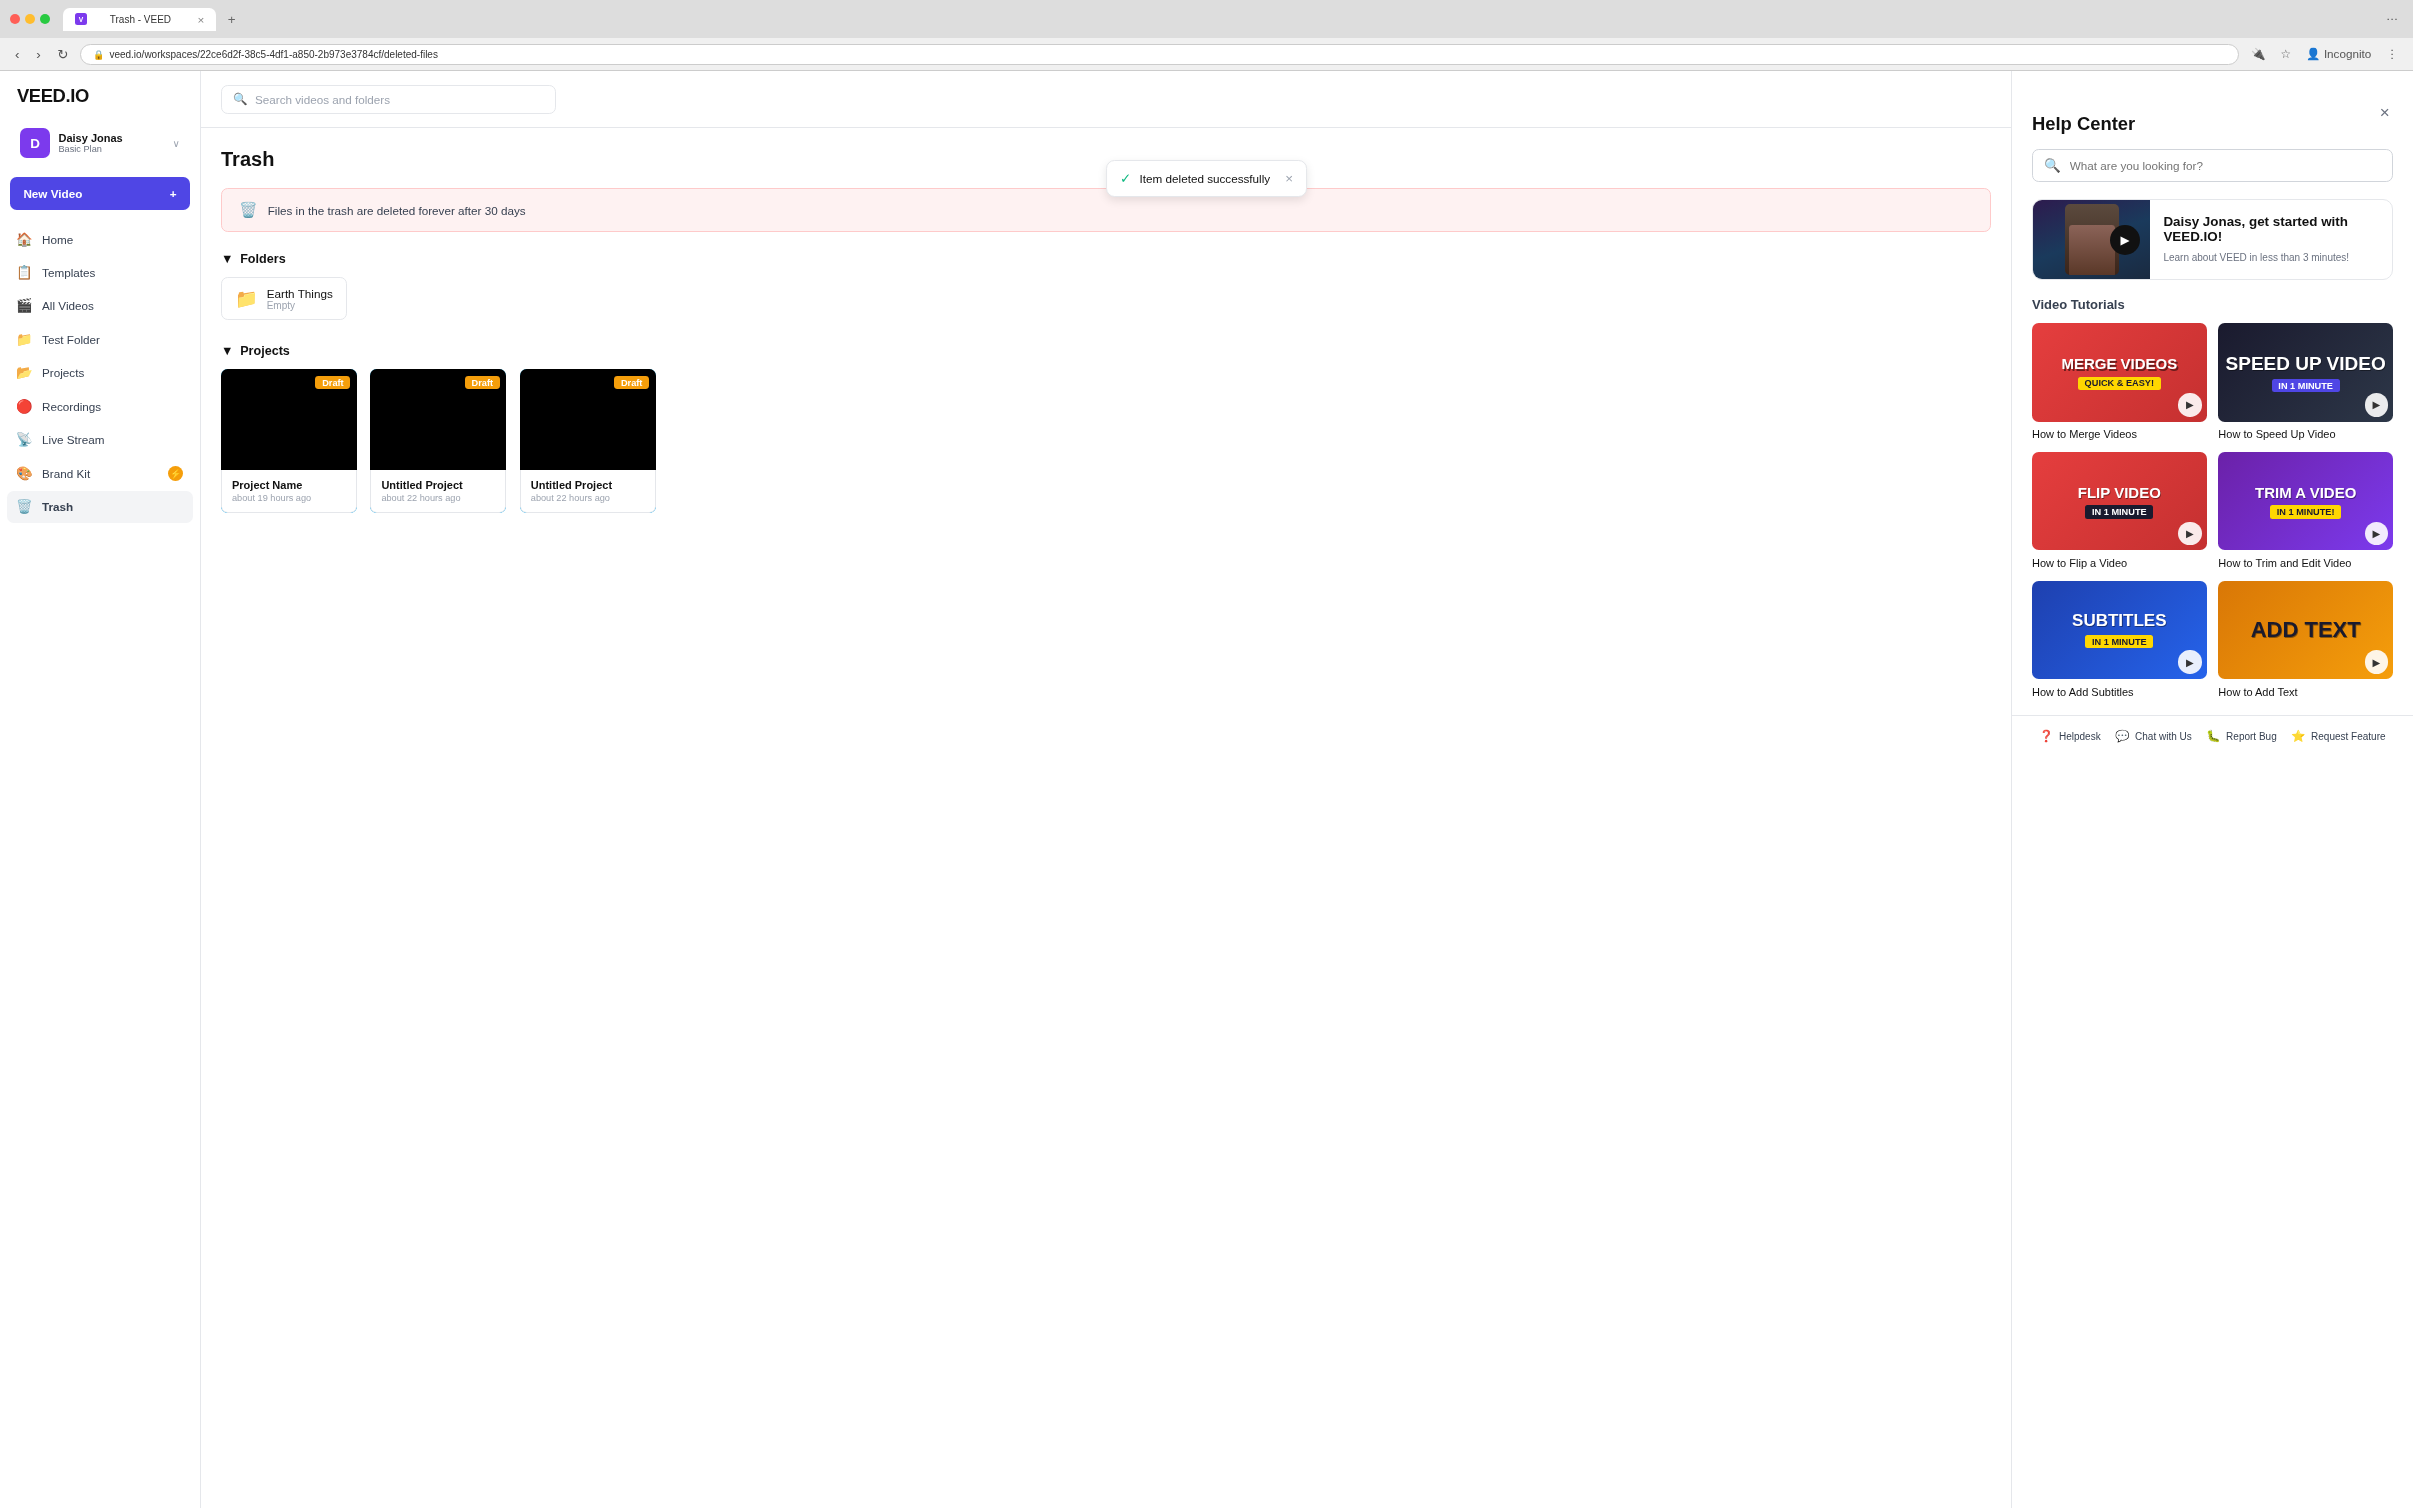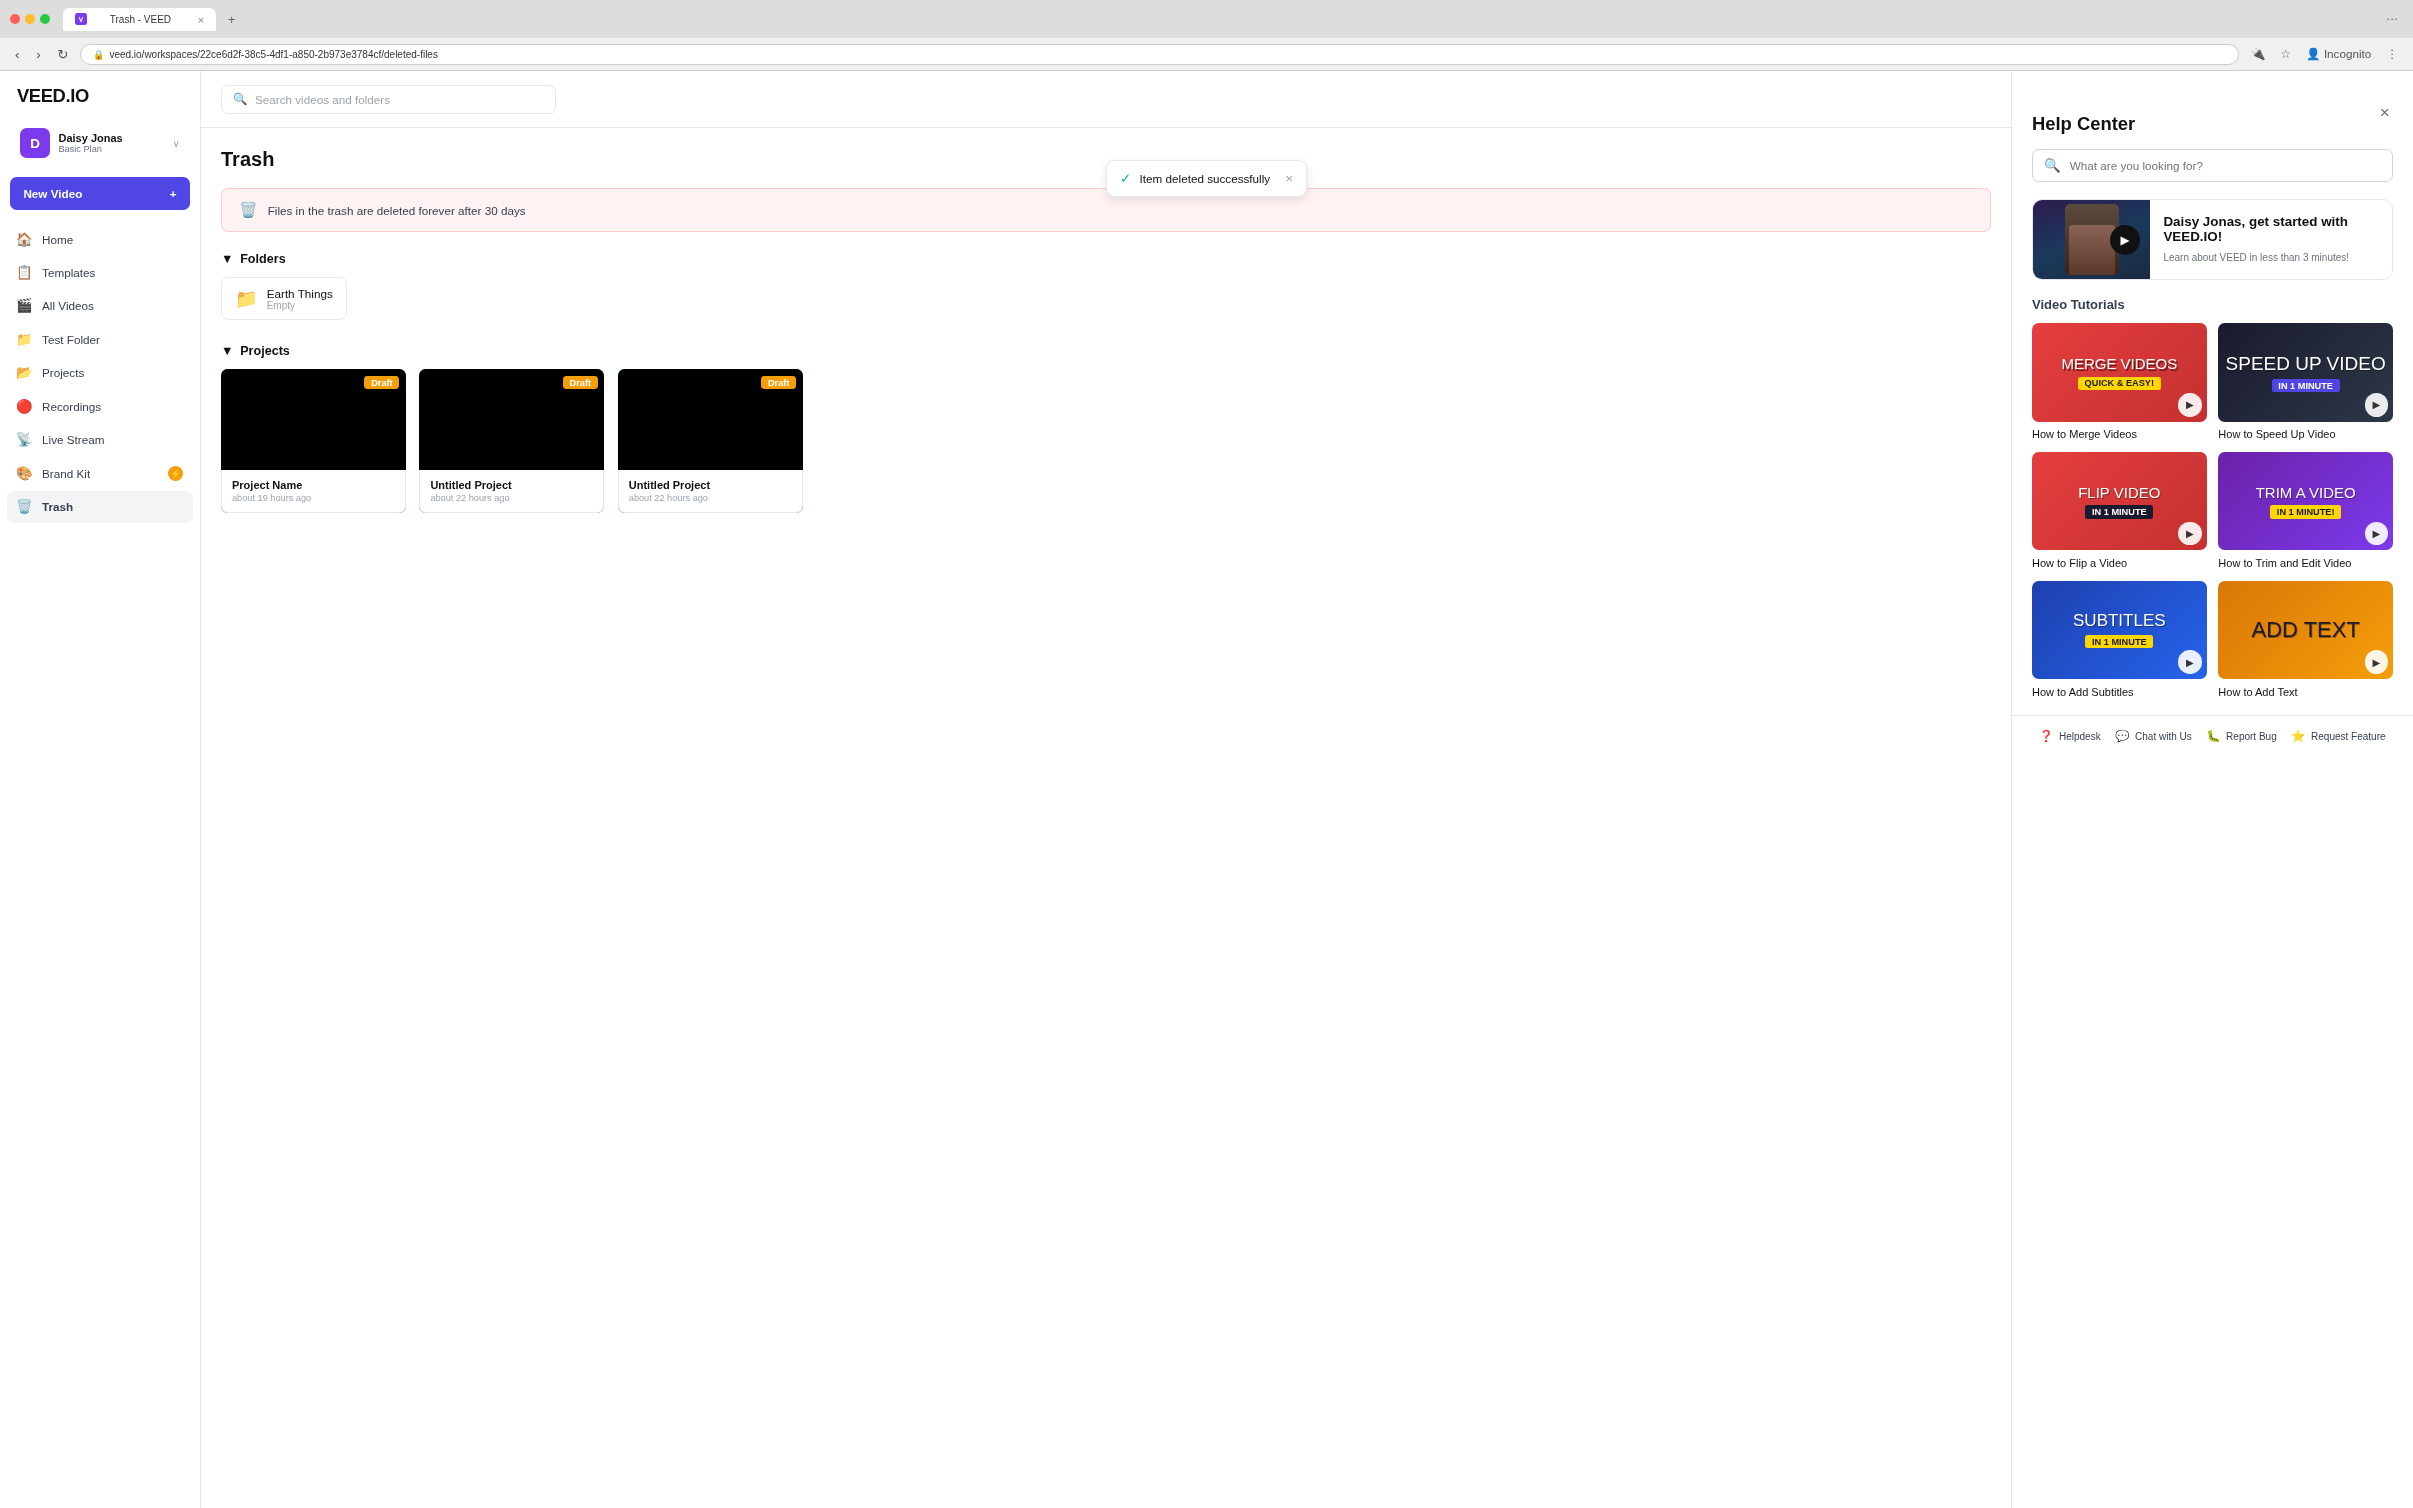--- a/index.html
+++ b/index.html
@@ -63,21 +63,21 @@
     
     .section-header { display: flex; align-items: center; gap: 6.7px; margin-bottom: 11.7px; font-size: 12.6px; font-weight: 600; color: #111; cursor: pointer; }
     .folders-grid { display: flex; gap: 13.4px; margin-bottom: 23.5px; }
     .folder-item { display: flex; align-items: center; gap: 8.4px; padding: 8.4px 13.4px; border: 0.8px solid #e5e7eb; border-radius: 6.7px; cursor: pointer; background: white; }
     .folder-icon { font-size: 18.4px; color: #f59e0b; }
     .folder-name { font-size: 11.7px; font-weight: 500; color: #111; }
     .folder-sub { font-size: 10px; color: #9ca3af; }
 
     
     .projects-grid { display: flex; gap: 13.4px; }
-    .project-card { background: #0ea5e9; border-radius: 6.7px; overflow: hidden; cursor: pointer; width: 185px; flex-shrink: 0; }
+    .project-card { background: #0ea5e9; border-radius: 6.7px; overflow: hidden; cursor: pointer; width: 136px; flex-shrink: 0; }
     .project-thumb { background: #000; height: 101px; position: relative; }
     .project-badge { position: absolute; top: 6.7px; right: 6.7px; background: #f59e0b; color: white; font-size: 9.2px; font-weight: 700; padding: 1.7px 6.7px; border-radius: 3.4px; }
     .project-info { padding: 8.4px 10px; background: white; border: 0.8px solid #e5e7eb; border-top: none; border-radius: 0 0 6.7px 6.7px; }
     .project-name { font-size: 11px; font-weight: 600; color: #111; margin-bottom: 2.5px; }
     .project-time { font-size: 9.2px; color: #9ca3af; }
 
     
     .help-panel { width: 402px; background: white; border-left: 0.8px solid #e5e7eb; display: flex; flex-direction: column; flex-shrink: 0; height: 100%; overflow-y: auto; }
     .help-header { display: flex; align-items: center; justify-content: space-between; padding: 20px 20px 13.4px; }
     .help-title { font-size: 18.4px; font-weight: 700; color: #111; margin-top: 22px; }
@@ -104,21 +104,21 @@
     .tutorial-label { font-size: 11px; color: #111; font-weight: 500; }
 
     
     .thumb-merge { background: linear-gradient(135deg, #e53e3e, #c53030); display: flex; align-items: center; justify-content: center; height: 100%; position: relative; }
     .thumb-speed { background: linear-gradient(135deg, #1a1a2e, #2d3748); display: flex; align-items: center; justify-content: center; height: 100%; position: relative; }
     .thumb-flip { background: linear-gradient(135deg, #e53e3e, #c53030); display: flex; align-items: center; justify-content: center; height: 100%; position: relative; }
     .thumb-trim { background: linear-gradient(135deg, #6b21a8, #7c3aed); display: flex; align-items: center; justify-content: center; height: 100%; position: relative; }
     .thumb-subtitles { background: linear-gradient(135deg, #1e40af, #2563eb); display: flex; align-items: center; justify-content: center; height: 100%; position: relative; }
     .thumb-addtext { background: linear-gradient(135deg, #d97706, #f59e0b); display: flex; align-items: center; justify-content: center; height: 100%; position: relative; }
 
-    .thumb-text-big { font-size: 12.6px; font-weight: 400; color: white; text-transform: uppercase; text-align: center; line-height: 1.2; text-shadow: 0.8px 0.8px 0 rgba(0,0,0,0.4); }
+    .thumb-text-big { font-size: 12.6px; font-weight: 700; color: white; text-transform: uppercase; text-align: center; line-height: 1.2; text-shadow: 0.8px 0.8px 0 rgba(0,0,0,0.4); }
     .thumb-play-overlay { position: absolute; right: 5px; bottom: 5px; width: 23.5px; height: 23.5px; background: rgba(255,255,255,0.9); border-radius: 50%; display: flex; align-items: center; justify-content: center; font-size: 10px; color: #333; }
 
     
     .help-footer { display: flex; justify-content: space-around; padding: 13.4px 20px; border-top: 0.8px solid #e5e7eb; margin-top: 17px; }
     .help-footer-item { display: flex; align-items: center; gap: 5px; font-size: 10px; color: #374151; cursor: pointer; }
     .help-footer-icon { font-size: 11.7px; }
   </style>
 </head>
 <body>
 

